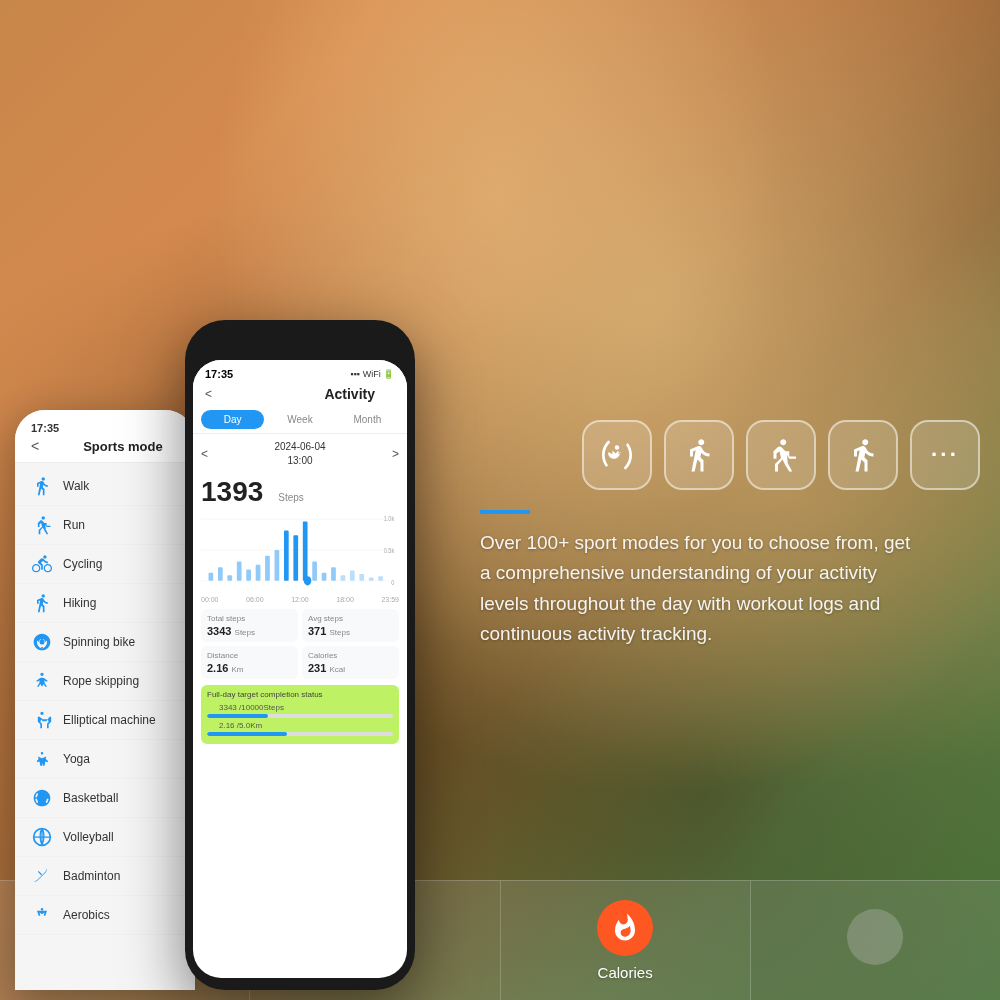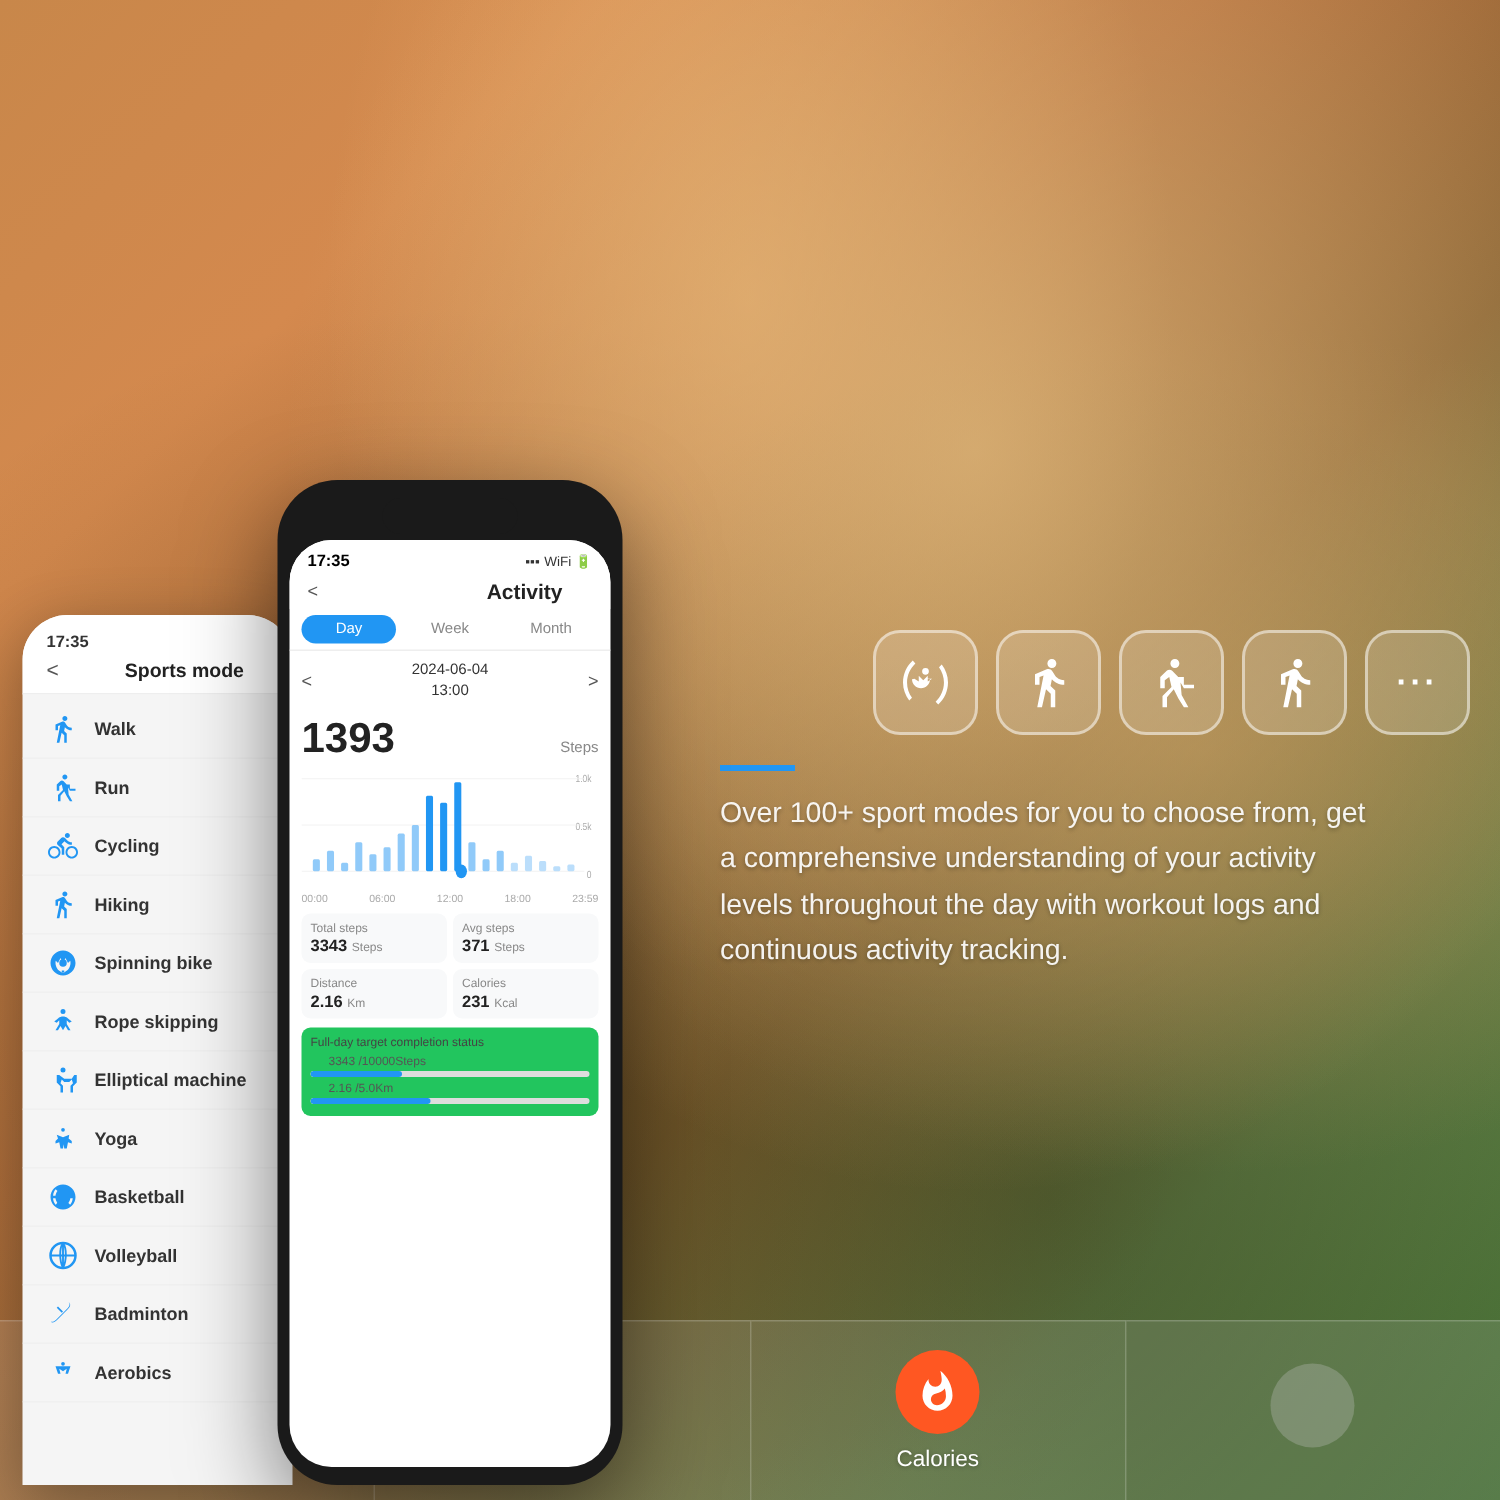--- a/index.html
+++ b/index.html
@@ -68,21 +68,20 @@
 
     .phone-bg-nav-title {
       font-size: 13px;
       font-weight: 600;
       color: #222;
       margin-left: 36px;
     }
 
     .phone-bg-list {
       padding: 4px 0;
-      font-weight: bold;
     }
 
     .phone-bg-item {
       display: flex;
       align-items: center;
       padding: 8px 16px;
       gap: 10px;
       border-bottom: 1px solid #f0f0f0;
     }
 
@@ -224,21 +223,20 @@
     .date-arrow {
       font-size: 12px;
       color: #555;
     }
 
     .steps-display {
       display: flex;
       align-items: baseline;
       gap: 15px;
       margin-bottom: 2px;
-      justify-content: space-between;
     }
 
     .steps-number {
       font-size: 28px;
       font-weight: 700;
       color: #222;
     }
 
     .steps-label {
       font-size: 10px;
@@ -291,21 +289,21 @@
       color: #222;
     }
 
     .stat-unit {
       font-size: 8px;
       color: #888;
       font-weight: normal;
     }
 
     .target-section {
-      background: #22c55e;
+      background: #bef264;
       border-radius: 6px;
       padding: 5px 6px;
     }
 
     .target-title {
       font-size: 8px;
       color: #444;
       margin-bottom: 4px;
       font-weight: 500;
     }

